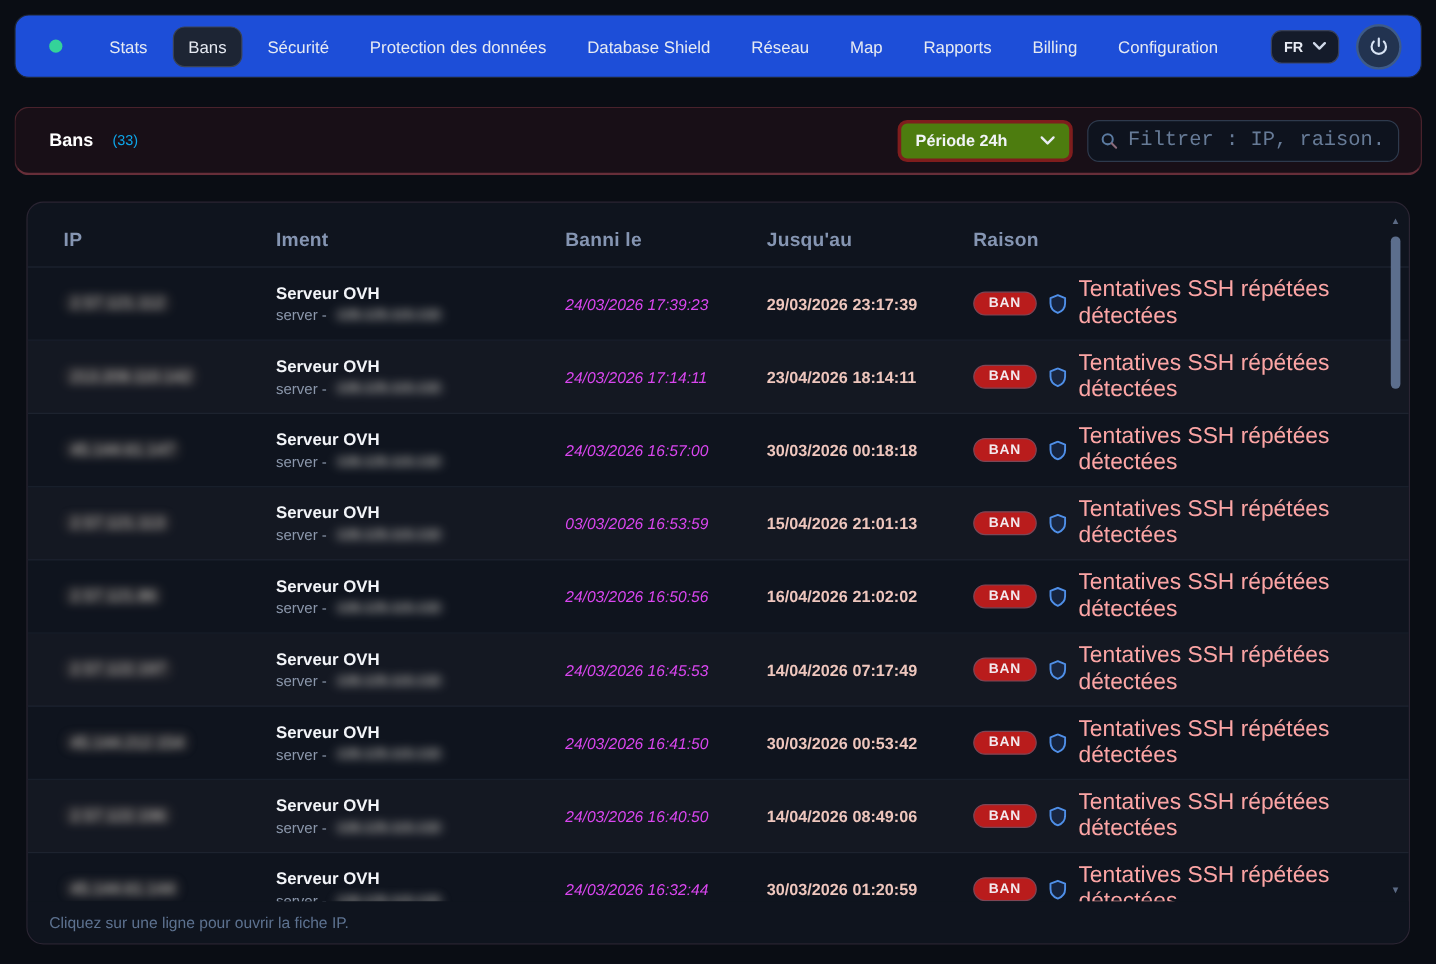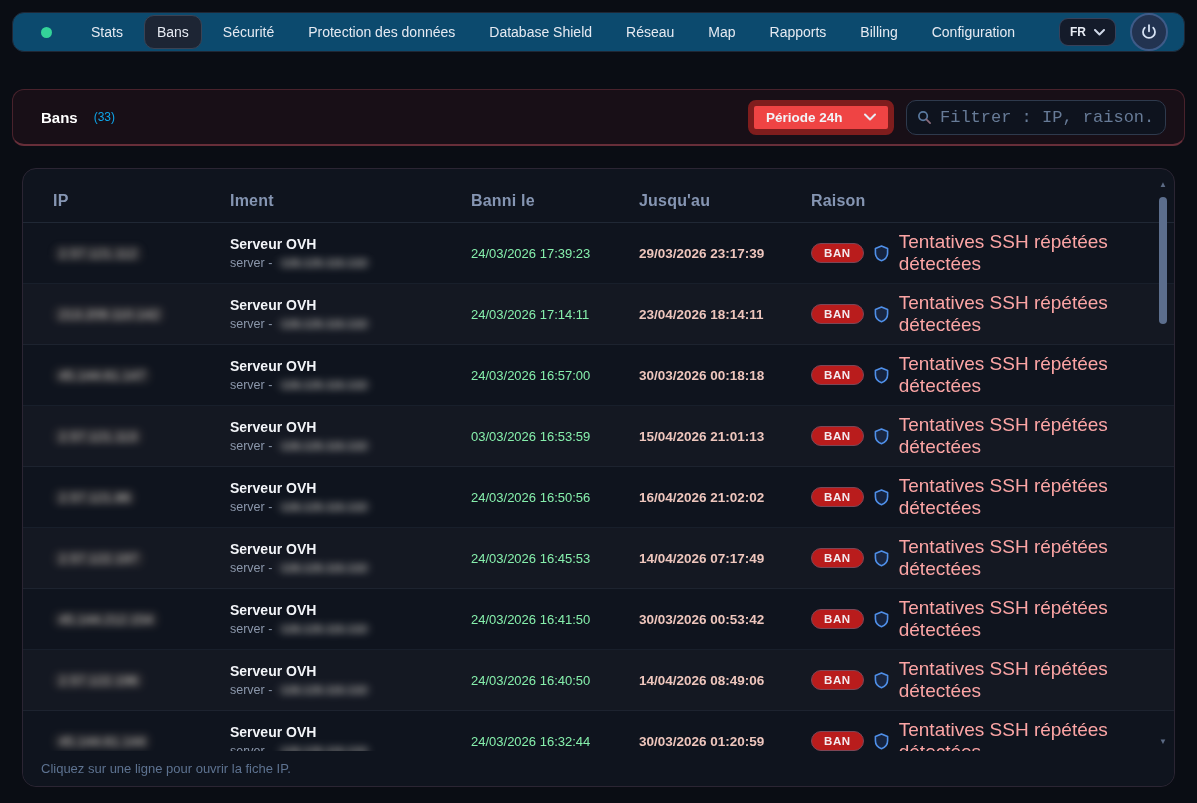--- a/index.html
+++ b/index.html
@@ -6,22 +6,22 @@
   html,body { width:1197px; height:803px; }
   body {
     background:#0a0d14;
     font-family:"Liberation Sans", sans-serif;
     color:#e8ebf2;
     overflow:hidden;
     position:relative;
   }
   
   .navbar {
-    position:absolute; left:12px; right:12px; top:12px; height:40px;
-    background:#0c4a6e; border:1px solid #1f2735; border-radius:12px;
+    position:absolute; left:12px; right:12px; top:12px; height:53px;
+    background:#1d4ed8; border:1px solid #1f2735; border-radius:12px;
     display:flex; align-items:center; padding:0 16px 0 28px;
   }
   .status-dot { width:11px; height:11px; border-radius:50%; background:#34d399; margin-right:26px; flex:0 0 auto; }
   .nav-items { display:flex; align-items:center; gap:8px; flex:1 1 auto; }
   .nav-item {
     font-size:14px; color:#e6eaf2; padding:8px 12px; border-radius:10px;
     border:1px solid transparent; cursor:pointer; white-space:nowrap;
   }
   .nav-item.active { background:#1d2534; border-color:#3a4354; }
   .lang-select {
@@ -39,21 +39,21 @@
   .panel {
     position:absolute; left:12px; right:12px; top:89px; height:57px;
     background:#180f17; border:1px solid rgba(190,80,95,0.30);
     border-bottom:2px solid rgba(200,85,100,0.45);
     border-radius:12px; display:flex; align-items:center; padding:0 18px 0 28px;
   }
   .panel-title { font-size:15px; font-weight:bold; color:#ffffff; }
   .panel-count { font-size:12px; color:#0ea5e9; margin-left:16px; }
   .panel-spacer { flex:1 1 auto; }
   .period-select {
-    height:35px; min-width:146px; background:#ef4444; border:6px solid #7f1d1d;
+    height:35px; min-width:146px; background:#4d7c0f; border:3px solid #7f1d1d;
     border-radius:8px; display:flex; align-items:center; justify-content:space-between;
     padding:0 12px; cursor:pointer; margin-right:12px;
   }
   .period-select .period-label { font-size:13.5px; font-weight:bold; color:#f2f4f8; }
   .filter-box {
     height:35px; width:260px; background:#0e131e; border:1px solid #2e3a4d;
     border-radius:10px; display:flex; align-items:center; padding:0 10px; gap:8px;
   }
   .filter-box input {
     background:transparent; border:none; outline:none; color:#cfd8e6;
@@ -79,21 +79,21 @@
   .row:nth-child(even) { background:rgba(235,215,215,0.025); }
   .masked {
     filter:blur(3.6px); opacity:0.85; display:inline-block;
     background:rgba(125,112,98,0.20); border-radius:6px; padding:1px 6px;
     color:#e9e4da; font-size:13px;
   }
   .cell-ip .masked { font-size:13.5px; }
   .equip-name { font-size:14px; font-weight:bold; color:#f2f4f8; line-height:1.25; }
   .equip-sub { font-size:12.5px; color:#8b97ab; margin-top:2px; display:flex; align-items:center; gap:4px; }
   .equip-sub .masked { font-size:11.5px; padding:0 5px; background:rgba(150,150,150,0.14); }
-  .cell-banni { font-size:13px; color:#86efac; }
+  .cell-banni { font-size:13px; color:#d946ef;font-style:italic; }
   .cell-until { font-size:13.5px; font-weight:bold; color:#eec6bd; }
   .cell-reason { display:flex; align-items:center; gap:10px; }
   .ban-badge {
     border:1px solid #7d4656; background:#b91c1c; color:#f3e9ee;
     font-size:11.5px; font-weight:bold; letter-spacing:0.6px;
     border-radius:12px; padding:3px 12px; flex:0 0 auto;
   }
   .reason-text { font-size:19px; color:#fca5a5; }
   .table-footer {
     position:absolute; left:0; right:0; bottom:0; height:35px;

